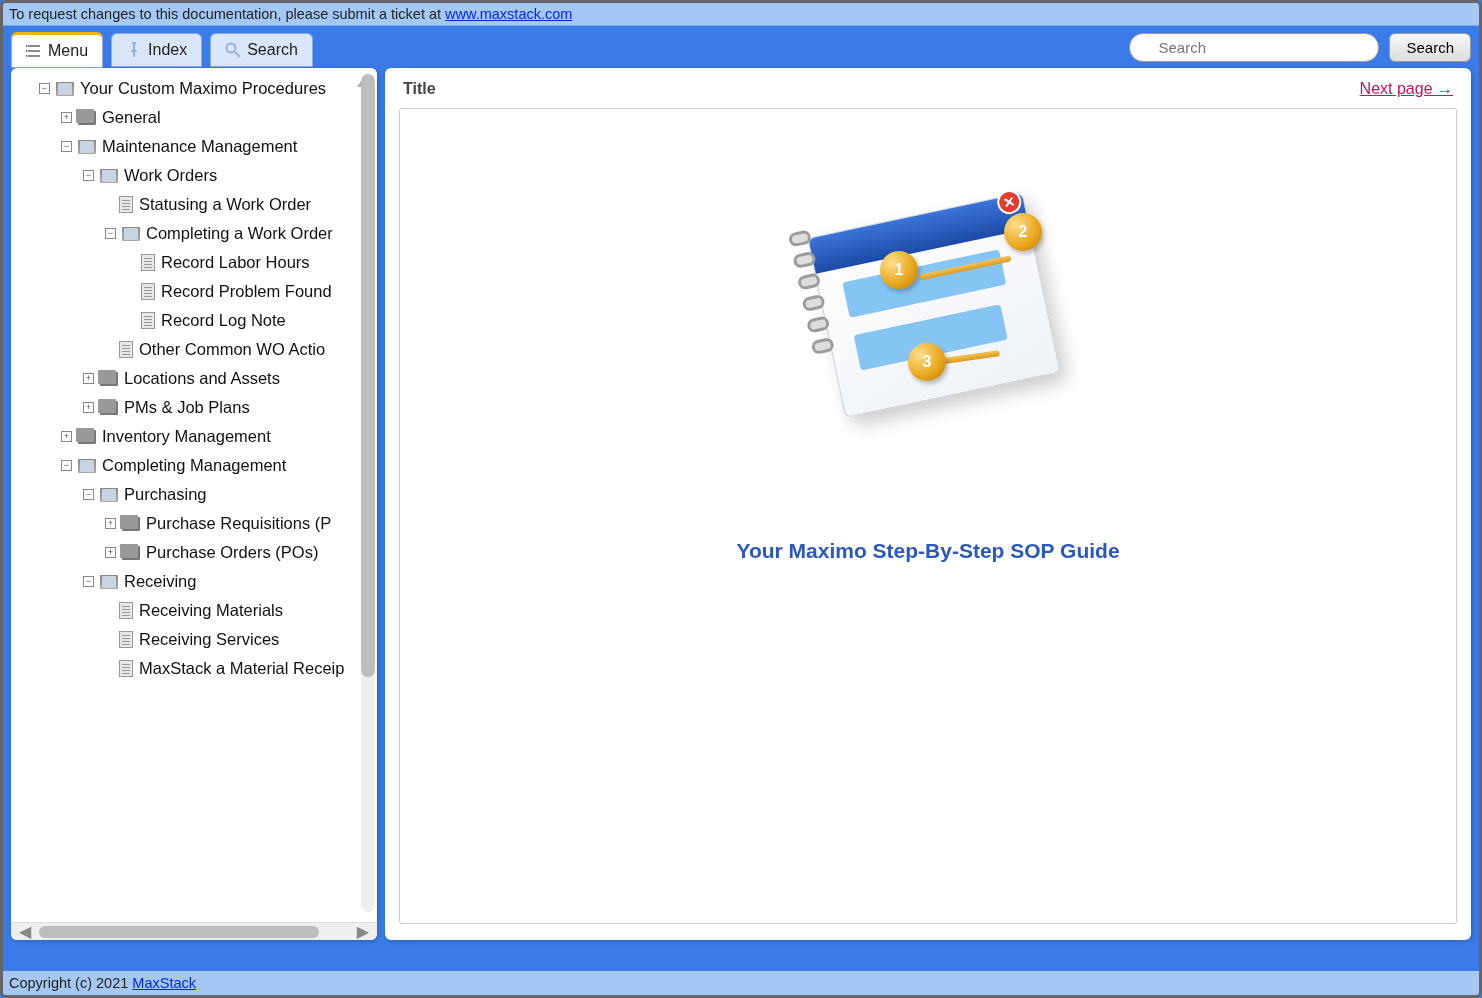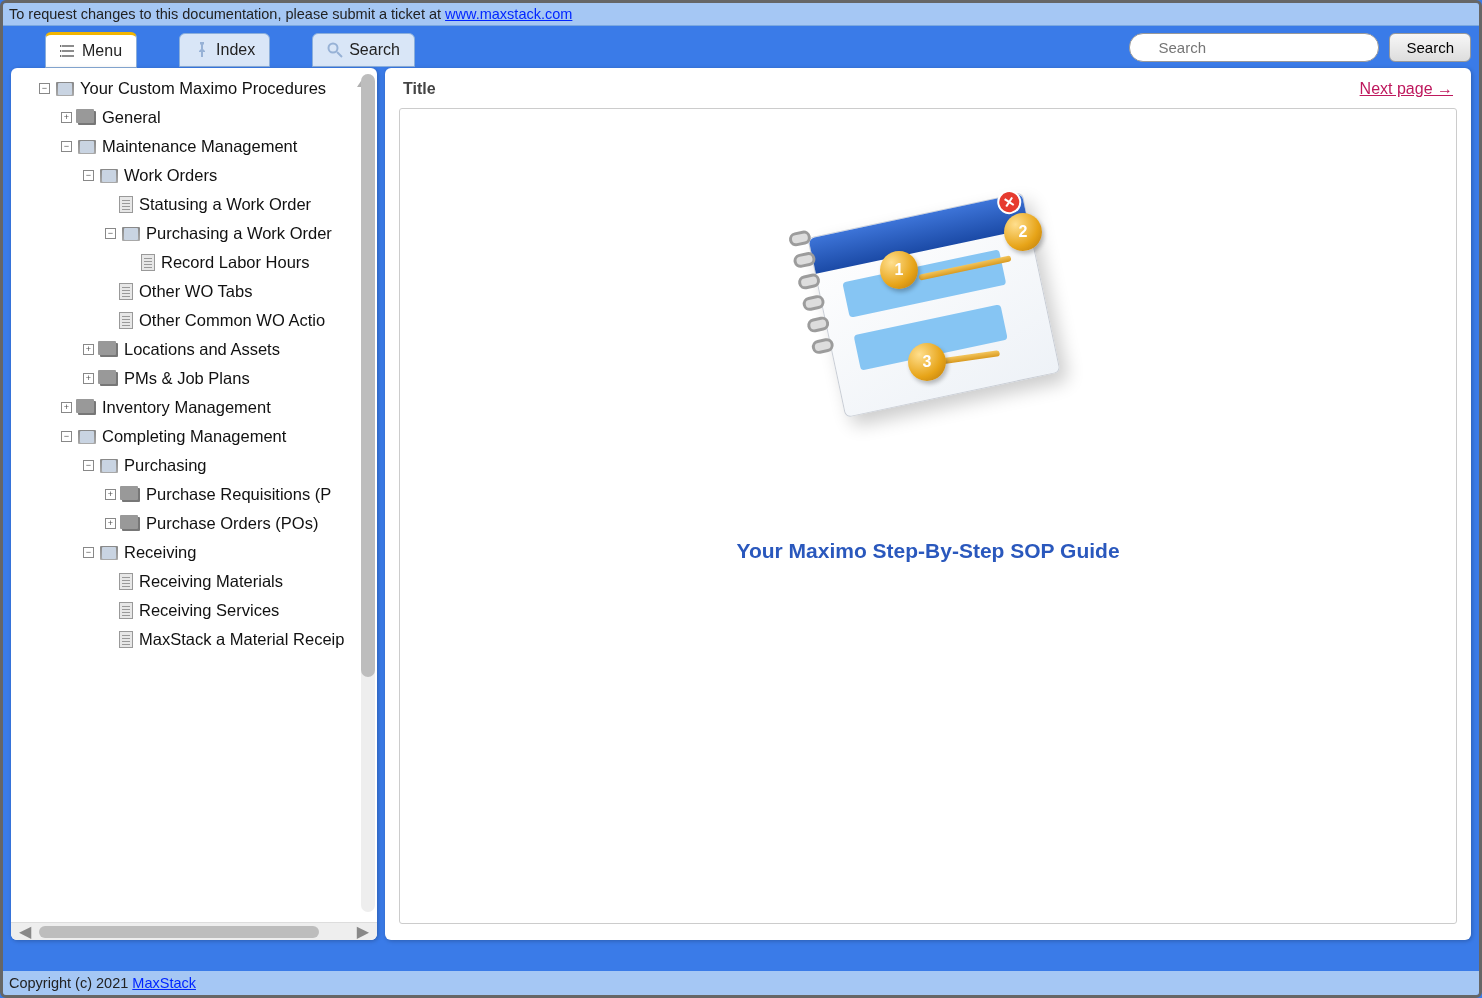--- a/index.html
+++ b/index.html
@@ -32,21 +32,20 @@
   display: flex;
   align-items: center;
   gap: 6px;
   padding: 7px 14px;
   background: #d9e6f7;
   border: 1px solid #8aaedb;
   border-radius: 6px 6px 0 0;
   font-size: 16px;
   color: #222;
   cursor: pointer;
-  margin-left: 34px;
 }
 .tab.active {
   background: #fff;
   border-top: 3px solid #f2b500;
 }
 .tab-icon { width:16px; height:16px; display:inline-block; }
 
 .searcharea {
   margin-left: auto;
   display: flex;
@@ -339,34 +338,39 @@
         <div class="node">
           <span class="sp" style="width:102px"></span>
           <span class="icon-page"></span>
           <span>Statusing a Work Order</span>
         </div>
 
         <div class="node">
           <span class="sp" style="width:88px"></span>
           <span class="toggle">−</span>
           <span class="icon-book open"></span>
-          <span>Purchasing a Work Order</span>
+          <span>Completing a Work Order</span>
         </div>
 
         <div class="node">
           <span class="sp" style="width:124px"></span>
           <span class="icon-page"></span>
           <span>Record Labor Hours</span>
         </div>
-
-        <div class="node">
-          <span class="sp" style="width:102px"></span>
-          <span class="icon-page"></span>
-          <span>Other WO Tabs</span>
-        </div>
+        <div class="node">
+          <span class="sp" style="width:124px"></span>
+          <span class="icon-page"></span>
+          <span>Record Problem Found</span>
+        </div>
+        <div class="node">
+          <span class="sp" style="width:124px"></span>
+          <span class="icon-page"></span>
+          <span>Record Log Note</span>
+        </div>
+
         <div class="node">
           <span class="sp" style="width:102px"></span>
           <span class="icon-page"></span>
           <span>Other Common WO Actio</span>
         </div>
 
         <div class="node">
           <span class="sp" style="width:66px"></span>
           <span class="toggle">+</span>
           <span class="icon-stack"></span>

